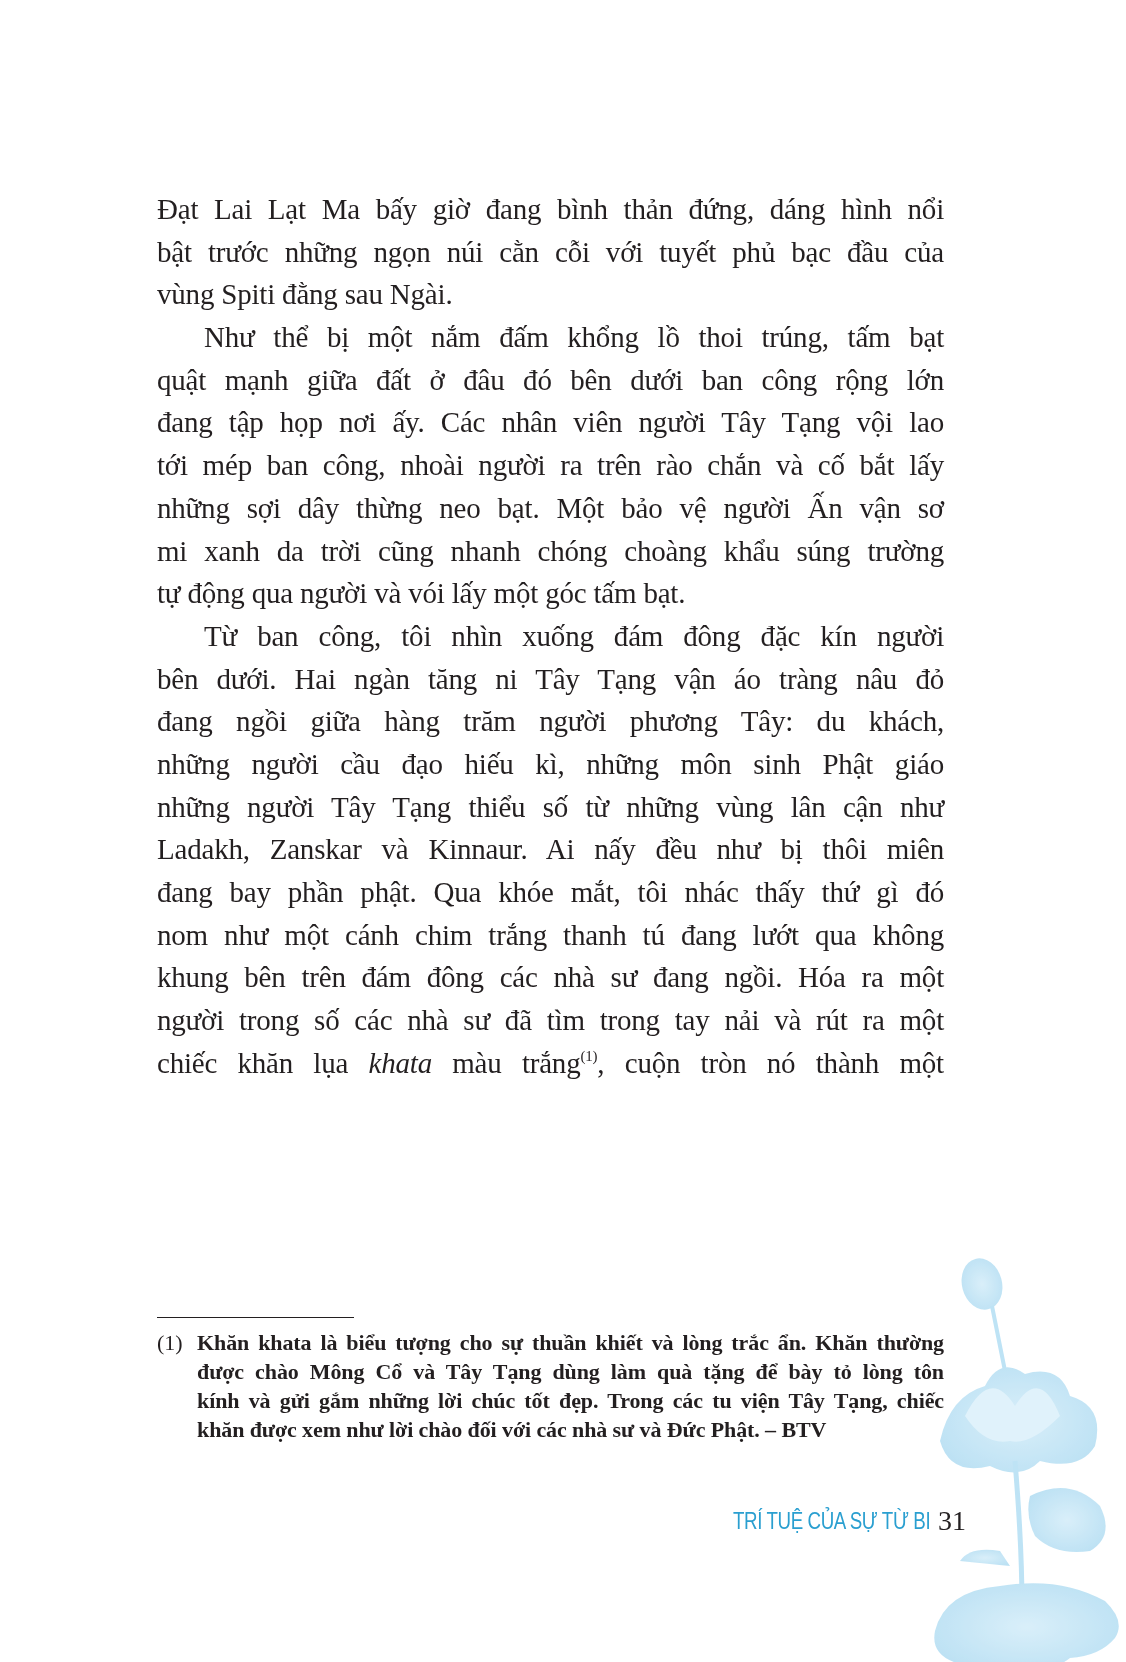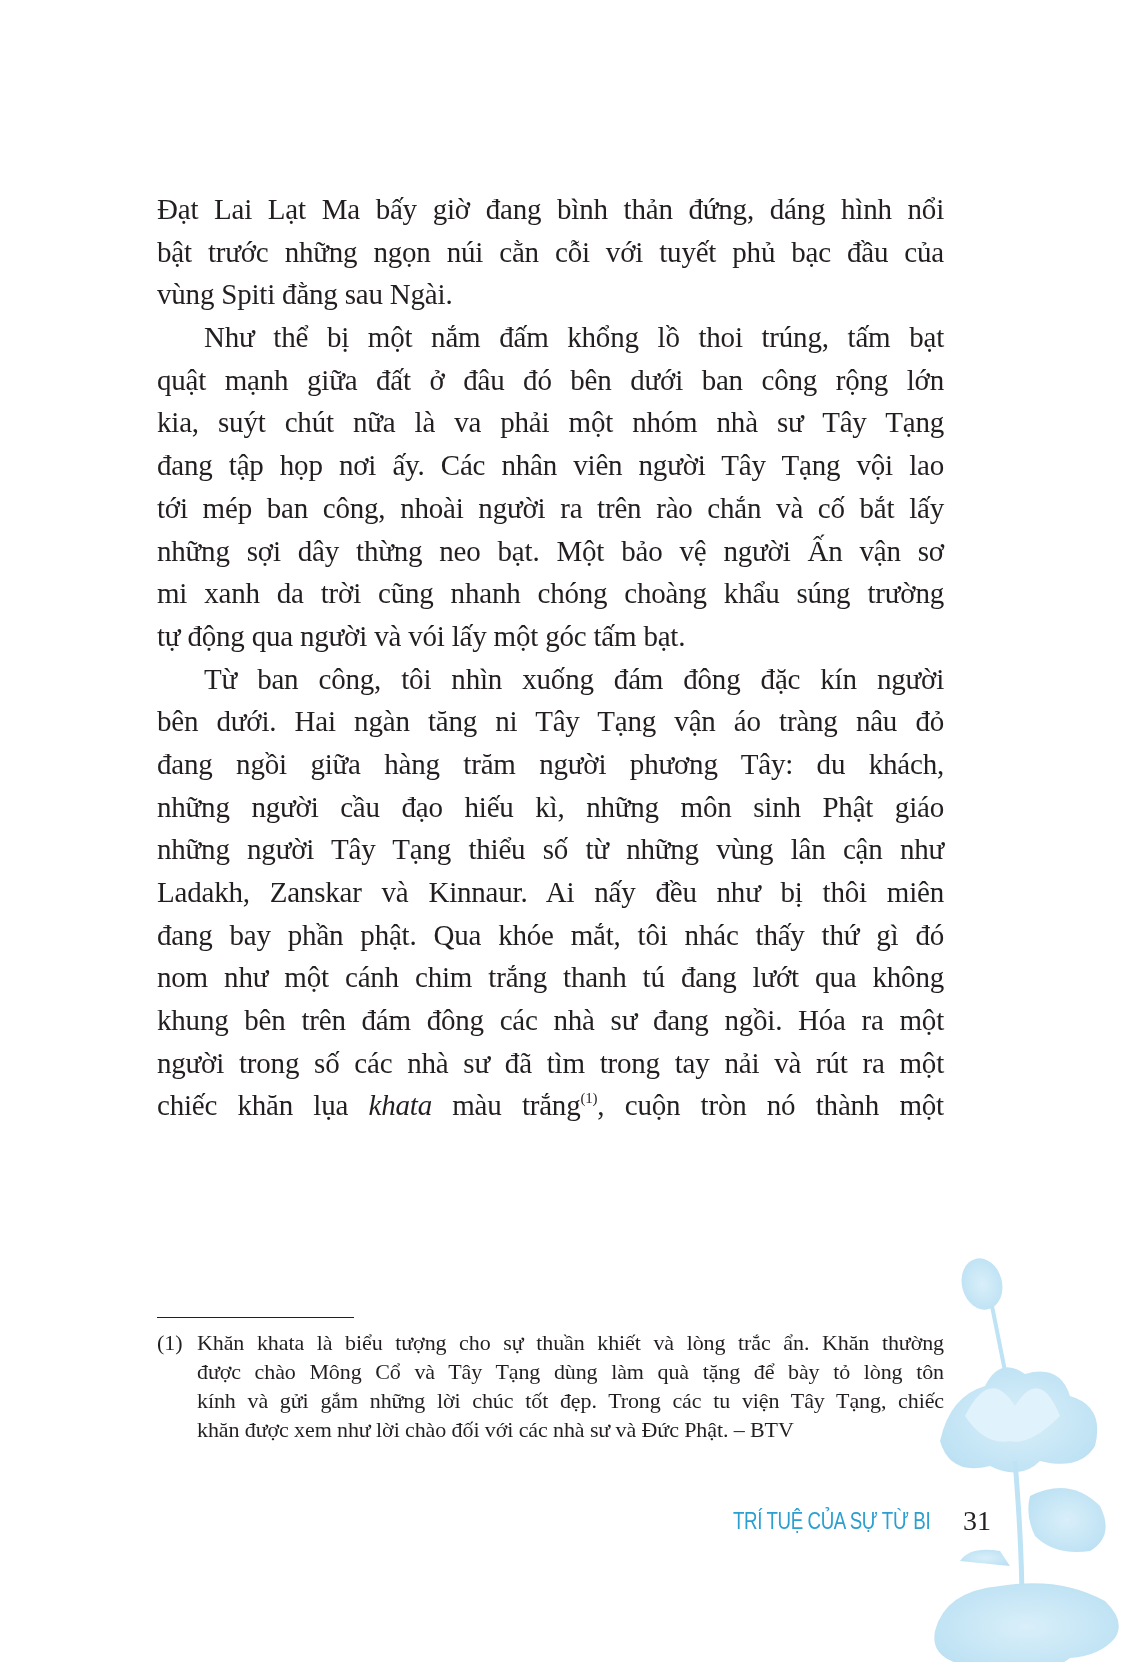--- a/index.html
+++ b/index.html
@@ -21,33 +21,33 @@
     .line sup { font-size: 15px; vertical-align: 12px; line-height: 0; }
     .fn-rule { position: absolute; left: 157px; top: 1301px; width: 197px; height: 1px; background: #231f20; }
     .footnote {
       position: absolute; left: 157px; top: 1312px; width: 787px;
       font-family: "Liberation Serif", "DejaVu Serif", serif;
       font-size: 22px; color: #231f20;
     }
     .fn-row { position: relative; }
     .fn-num { position: absolute; left: 0; top: 0; height: 29px; line-height: 29px; }
     .fn-lines { margin-left: 40px; }
-    .fn-line { display: block; height: 29px; line-height: 29px; white-space: nowrap; text-align: justify; text-align-last: justify; letter-spacing: -0.1px; }
+    .fn-line { display: block; height: 29px; line-height: 29px; white-space: nowrap; text-align: justify; text-align-last: justify; letter-spacing: -0.1px; font-weight: bold; }
     .fn-line.last { text-align-last: left; }
     .footer {
       position: absolute; top: 1488px; left: 0; width: 1126px; height: 34px;
     }
     .running-title {
       position: absolute; left: 733px; top: 0; height: 34px; line-height: 34px;
       font-family: "Liberation Sans", "DejaVu Sans", sans-serif;
       font-size: 24px; color: #2a9fd0; letter-spacing: -0.5px;
       transform: scaleX(0.78); transform-origin: left center; white-space: nowrap; font-weight: 500;
     }
     .page-number {
-      position: absolute; left: 963px; top: 0; height: 34px; line-height: 34px;
+      position: absolute; left: 938px; top: 0; height: 34px; line-height: 34px;
       font-family: "Liberation Serif", "DejaVu Serif", serif; font-size: 28px; color: #231f20;
     }
     .lotus { position: absolute; left: 930px; top: 1230px; width: 196px; height: 432px; }
   </style>
 </head>
 <body>
 
 <div class="page">
 
   <svg class="lotus" viewBox="0 0 196 432" xmlns="http://www.w3.org/2000/svg">
@@ -68,21 +68,20 @@
       <path d="M5 385 Q 15 345 70 340 Q 130 330 175 355 Q 196 375 185 392 Q 170 410 140 412 Q 120 428 90 420 Q 55 430 30 418 Q 0 410 5 385 Z"></path>
     </g>
   </svg>
 
   <div class="body-text">
     <span class="line">Đạt Lai Lạt Ma bấy giờ đang bình thản đứng, dáng hình nổi</span>
     <span class="line">bật trước những ngọn núi cằn cỗi với tuyết phủ bạc đầu của</span>
     <span class="line last">vùng Spiti đằng sau Ngài.</span>
     <span class="line indent">Như thể bị một nắm đấm khổng lồ thoi trúng, tấm bạt</span>
     <span class="line">quật mạnh giữa đất ở đâu đó bên dưới ban công rộng lớn</span>
-    <span class="line">kia, suýt chút nữa là va phải một nhóm nhà sư Tây Tạng</span>
     <span class="line">đang tập họp nơi ấy. Các nhân viên người Tây Tạng vội lao</span>
     <span class="line">tới mép ban công, nhoài người ra trên rào chắn và cố bắt lấy</span>
     <span class="line">những sợi dây thừng neo bạt. Một bảo vệ người Ấn vận sơ</span>
     <span class="line">mi xanh da trời cũng nhanh chóng choàng khẩu súng trường</span>
     <span class="line last">tự động qua người và vói lấy một góc tấm bạt.</span>
     <span class="line indent">Từ ban công, tôi nhìn xuống đám đông đặc kín người</span>
     <span class="line">bên dưới. Hai ngàn tăng ni Tây Tạng vận áo tràng nâu đỏ</span>
     <span class="line">đang ngồi giữa hàng trăm người phương Tây: du khách,</span>
     <span class="line">những người cầu đạo hiếu kì, những môn sinh Phật giáo</span>
     <span class="line">những người Tây Tạng thiểu số từ những vùng lân cận như</span>

